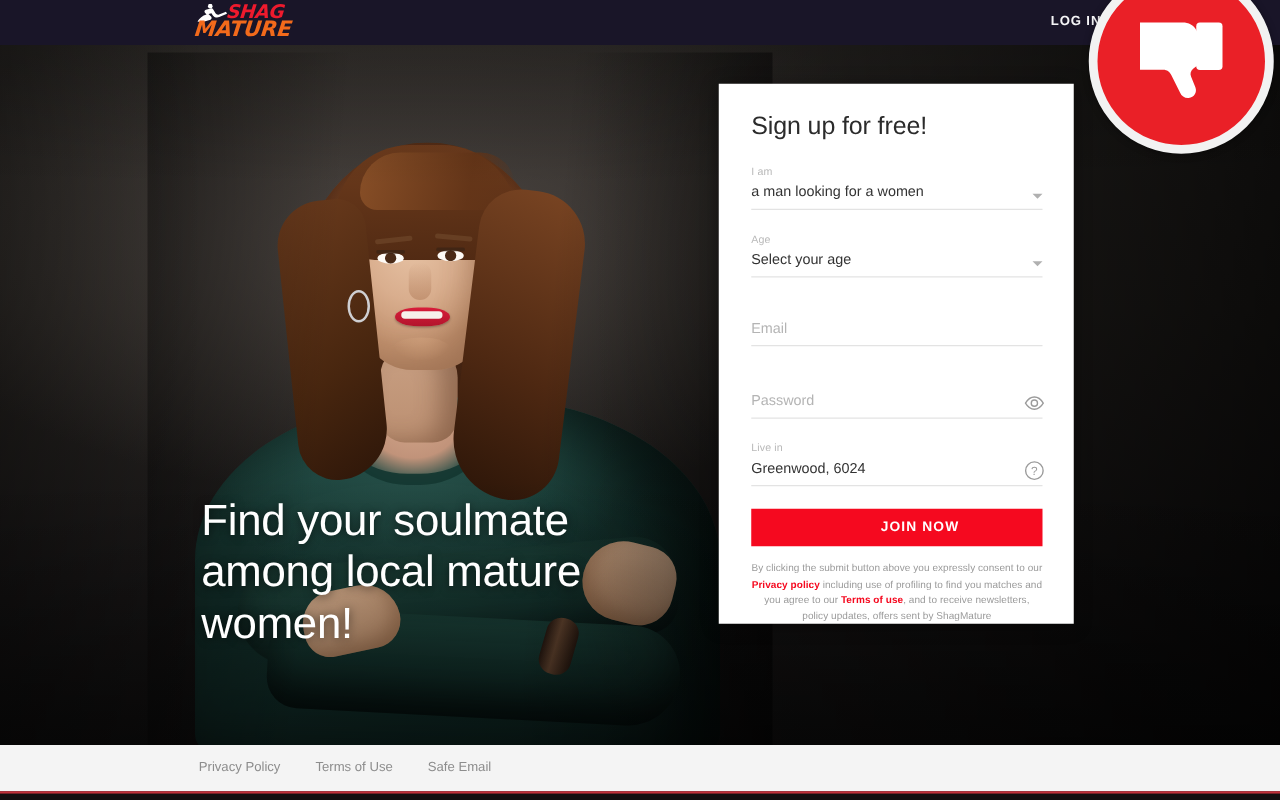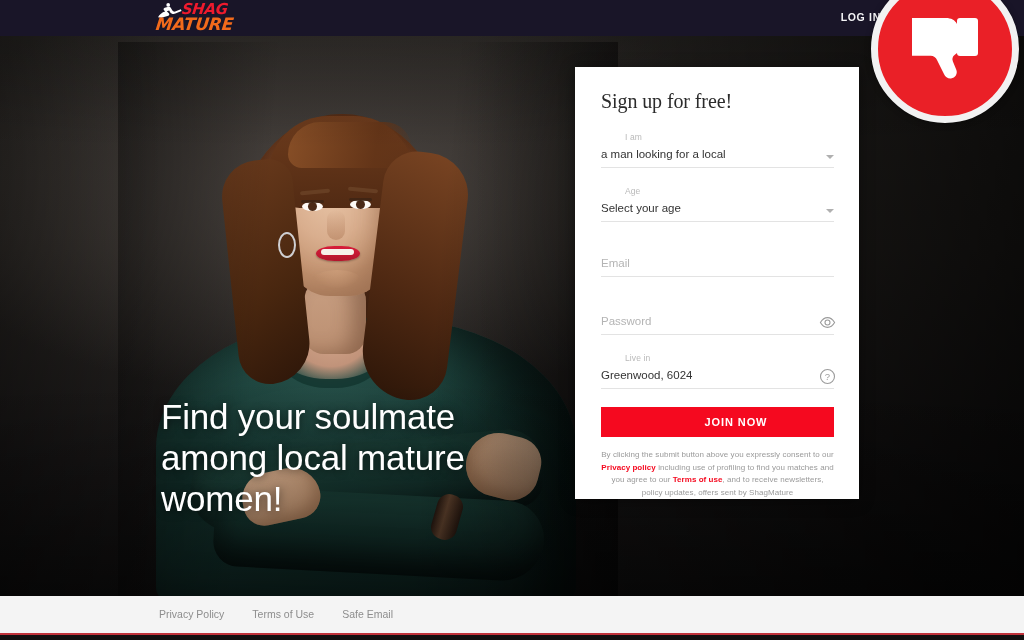--- a/index.html
+++ b/index.html
@@ -346,37 +346,35 @@
   }
   #card-inner { padding: 22px 25px 0 26px; }
 
   #card-title {
     font-size: 20px;
     line-height: 24px;
     color: #2b2b2b;
     font-weight: 400;
     letter-spacing: -0.1px;
     margin-bottom: 19px;
-    font-family: Liberation Serif, serif;
   }
 
   .field {
     position: relative;
     border-bottom: 1px solid #e3e3e3;
     padding-bottom: 5px;
     margin-bottom: 18px;
   }
   .field-label {
     display: block;
     font-size: 8.5px;
     line-height: 11px;
     color: #b9b9b9;
     margin-bottom: 4px;
     letter-spacing: 0.1px;
-    margin-left: 24px;
   }
   .field-value {
     display: block;
     font-size: 11.5px;
     line-height: 15px;
     color: #333333;
     padding-right: 24px;
     white-space: nowrap;
     overflow: hidden;
   }
@@ -542,21 +540,21 @@
       <rect x="51" y="6" width="21" height="38" rx="3" fill="#ffffff"></rect>
     </svg>
   </div>
 
   <div id="card">
     <div id="card-inner">
       <div id="card-title">Sign up for free!</div>
 
       <div class="field">
         <span class="field-label">I am</span>
-        <span class="field-value">a man looking for a local</span>
+        <span class="field-value">a man looking for a women</span>
         <span class="caret"></span>
       </div>
 
       <div class="field">
         <span class="field-label">Age</span>
         <span class="field-value">Select your age</span>
         <span class="caret"></span>
       </div>
 
       <div class="field no-label tall">

